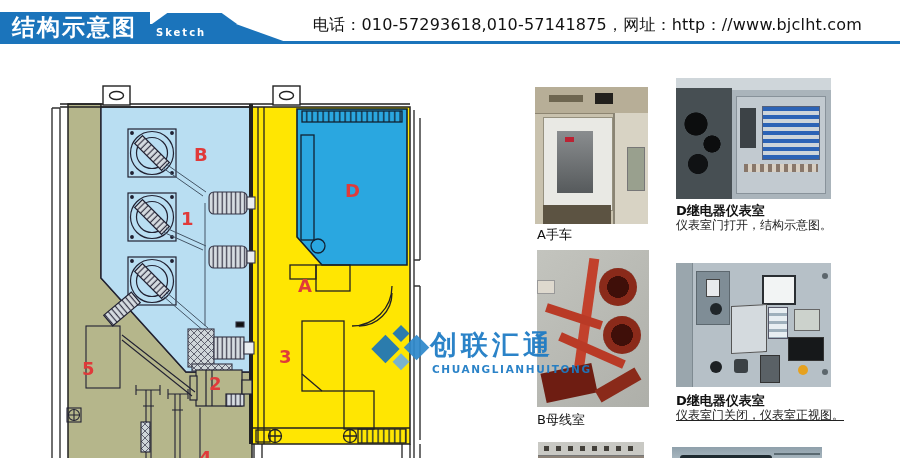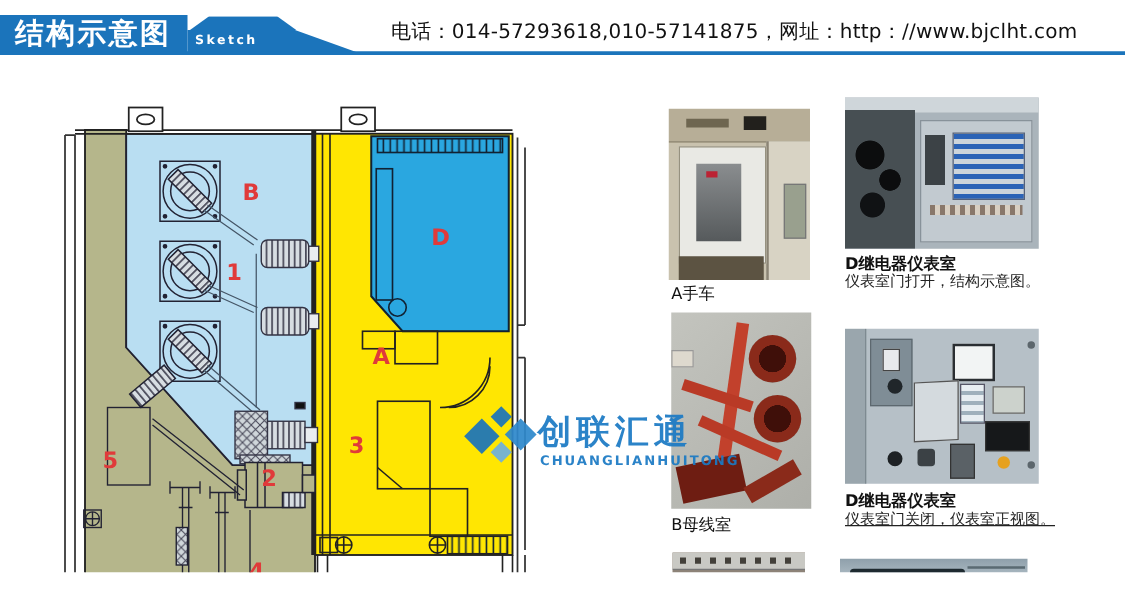--- a/index.html
+++ b/index.html
@@ -37,21 +37,21 @@
 
   <div class="abs banner banner-main">
     <div class="banner-title">结构示意图</div>
   </div>
   <div class="abs banner banner-step"></div>
   <div class="abs banner banner-band">
     <div class="banner-en">Sketch Map</div>
   </div>
   <div class="abs banner banner-tail"></div>
   <div class="abs blue-rule"></div>
-  <div class="abs contact">电话：014-57293618,010-57141875，网址：http：//www.bjclht.com</div>
+  <div class="abs contact">电话：010-57293618,010-57141875，网址：http：//www.bjclht.com</div>
 
   <svg class="abs" style="left:40px;top:74px;" width="480" height="400" viewBox="0 0 480 400">
     <defs>
       <pattern id="hatchV" width="5.5" height="12" patternUnits="userSpaceOnUse">
         <path d="M2.7 0 V12" stroke="#123" stroke-width="1.3"></path>
       </pattern>
       <pattern id="rib" width="4.5" height="12" patternUnits="userSpaceOnUse">
         <rect width="4.5" height="12" fill="#d7dde2"></rect>
         <path d="M2.2 0 V12" stroke="#334" stroke-width="1.2"></path>
       </pattern>

